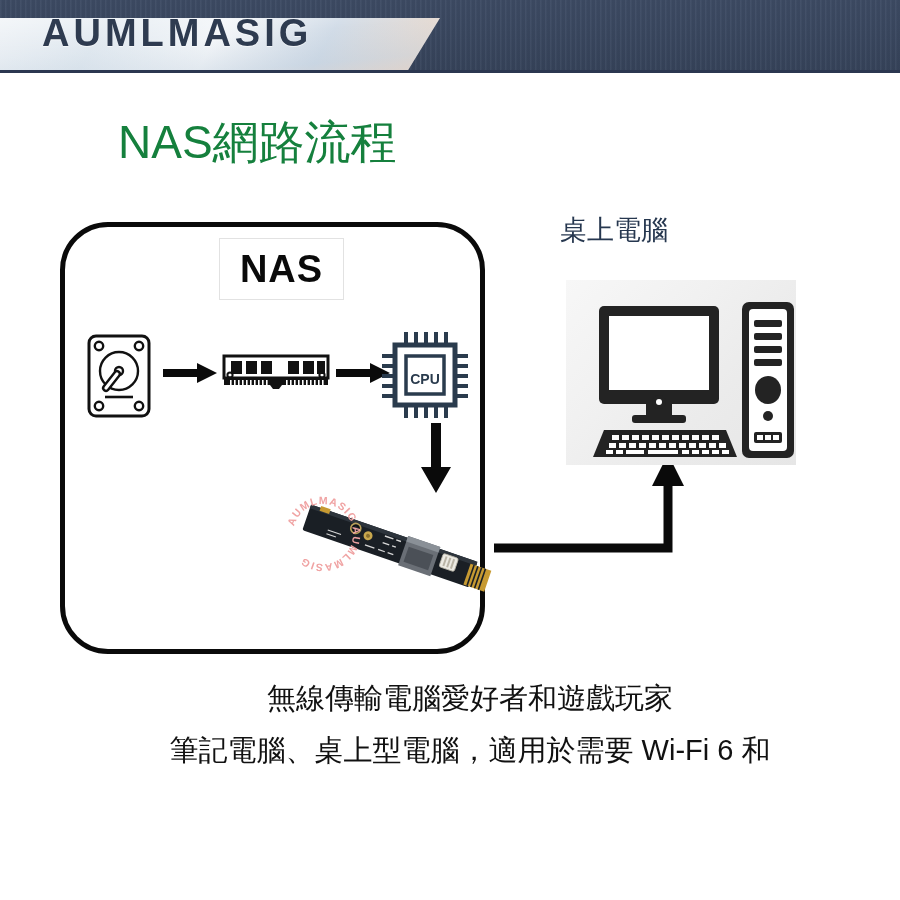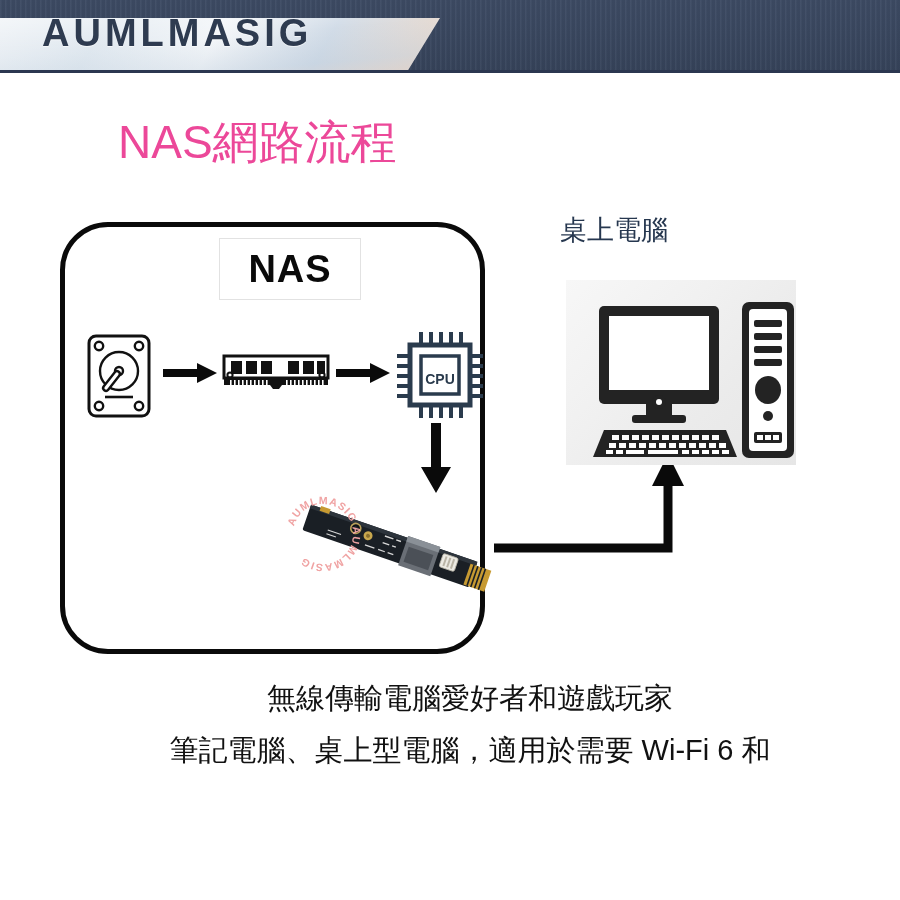--- a/index.html
+++ b/index.html
@@ -63,57 +63,57 @@
     position:absolute; left:0; bottom:0; width:900px; height:3px;
     background:#2b3750;
   }
 
   
   #page-title {
     position: absolute;
     left: 118px; top: 112px;
     font-size: 46px;
     font-weight: 400;
-    color: #ec4899;
+    color: #15803d;
     letter-spacing: 0px;
     white-space: nowrap;
   }
 
   
   #nas-box {
     position: absolute;
     left: 60px; top: 222px;
     width: 425px; height: 432px;
     border: 5px solid #0a0a0a;
     border-radius: 48px;
     box-sizing: border-box;
     background: #ffffff;
   }
   #nas-label {
     position: absolute;
     left: 219px; top: 238px;
-    width: 142px; height: 62px;
+    width: 125px; height: 62px;
     border: 1px solid #e2e2e2;
     box-sizing: border-box;
     display: flex; align-items: center; justify-content: center;
     background: #ffffff;
   }
   #nas-label-text {
     font-size: 38px;
     font-weight: 700;
     color: #0a0a0a;
     letter-spacing: 1px;
   }
 
   
   #hdd-icon { position:absolute; left:86px; top:333px; width:66px; height:86px; }
   
   #ram-icon { position:absolute; left:222px; top:352px; width:108px; height:40px; }
   
-  #cpu-icon { position:absolute; left:395px; top:330px; width:90px; height:90px; }
+  #cpu-icon { position:absolute; left:380px; top:330px; width:90px; height:90px; }
 
   
   .flow-arrow { position:absolute; }
   #arrow-hdd-ram { left:163px; top:362px; width:54px; height:22px; }
   #arrow-ram-cpu { left:336px; top:362px; width:54px; height:22px; }
   #arrow-cpu-ssd { left:420px; top:423px; width:32px; height:72px; }
 
   
   #ssd-card {
     position: absolute;

